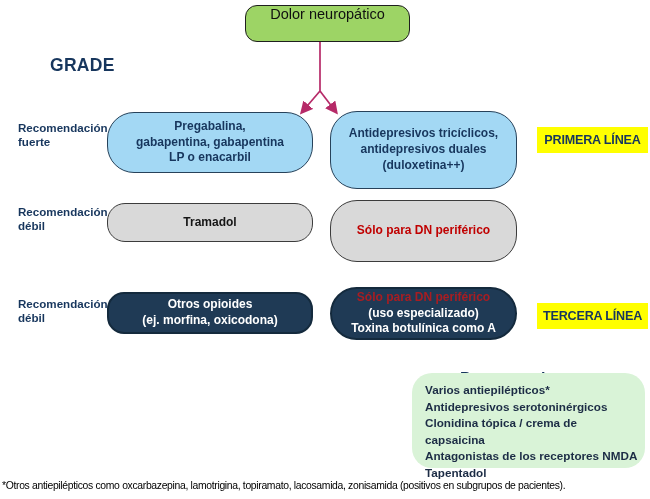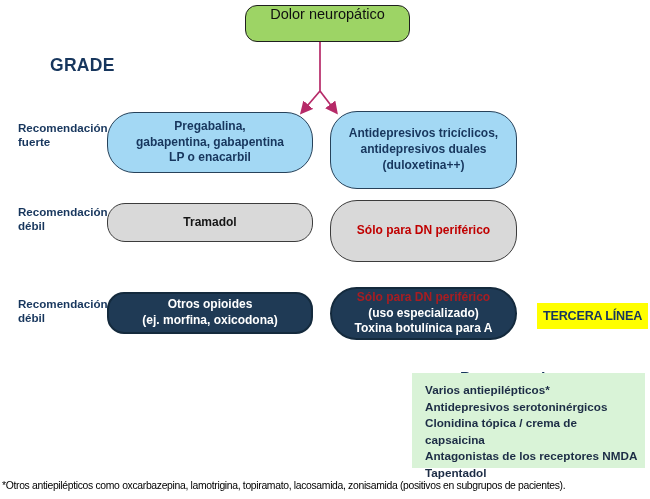--- a/index.html
+++ b/index.html
@@ -41,21 +41,21 @@
     background:var(--yellow,#ffff00);
     display:flex;align-items:center;justify-content:center;
     font-weight:700;font-size:12.6px;color:var(--navy_text,#17365d);letter-spacing:-.2px;
   }
   .inconclusive-title{
     position:absolute;left:412px;top:370px;width:233px;text-align:center;
     font-weight:700;font-size:16px;color:var(--navy_text,#17365d);
   }
   .inconclusive-box{
     position:absolute;left:412px;top:373px;width:233px;height:95px;
-    background:var(--mint,#d9f3d7);border-radius:0;box-sizing:border-box;
+    background:var(--mint,#d9f3d7);border-radius:20px;box-sizing:border-box;
     padding:9px 6px 0 13px;
     font-weight:700;font-size:11.7px;line-height:1.42;color:#1c2c45;
   }
   .footnote{
     position:absolute;left:2px;top:480px;width:648px;
     font-weight:400;font-size:10.4px;letter-spacing:-.33px;white-space:nowrap;color:#000;
   }
 </style>
 </head>
 <body>
@@ -79,34 +79,35 @@
 
   <div class="grade">GRADE</div>
 
   <div class="rec-label" style="top:121px">Recomendación fuerte</div>
   <div class="box blue lines" style="left:107px;top:112px;width:206px;height:61px">Pregabalina,
 gabapentina, gabapentina
 LP o enacarbil</div>
   <div class="box blue lines" style="left:330px;top:111px;width:187px;height:78px">Antidepresivos tricíclicos,
 antidepresivos duales
 (duloxetina++)</div>
+  <div class="badge" style="top:127px">PRIMERA LÍNEA</div>
 
   <div class="rec-label" style="top:205px">Recomendación débil</div>
   <div class="box gray lines" style="left:107px;top:203px;width:206px;height:39px;border-radius:18px">Tramadol</div>
   <div class="box gray" style="left:330px;top:200px;width:187px;height:62px">
     <div class="restriction">Sólo para DN periférico</div>
   </div>
 
   <div class="rec-label" style="top:297px">Recomendación débil</div>
   <div class="box navy lines" style="left:107px;top:292px;width:206px;height:42px;border-radius:17px">Otros opioides
 (ej. morfina, oxicodona)</div>
   <div class="box navy" style="left:330px;top:287px;width:187px;height:53px">
     <div class="restriction">Sólo para DN periférico</div>
     <div class="lines">(uso especializado)
-Toxina botulínica para A</div>
+Toxina botulínica como A</div>
   </div>
   <div class="badge" style="top:303px">TERCERA LÍNEA</div>
 
   <div class="inconclusive-title">Poco concluyente</div>
   <div class="inconclusive-box lines">Varios antiepilépticos*
 Antidepresivos serotoninérgicos
 Clonidina tópica / crema de capsaicina
 Antagonistas de los receptores NMDA
 Tapentadol</div>
 

